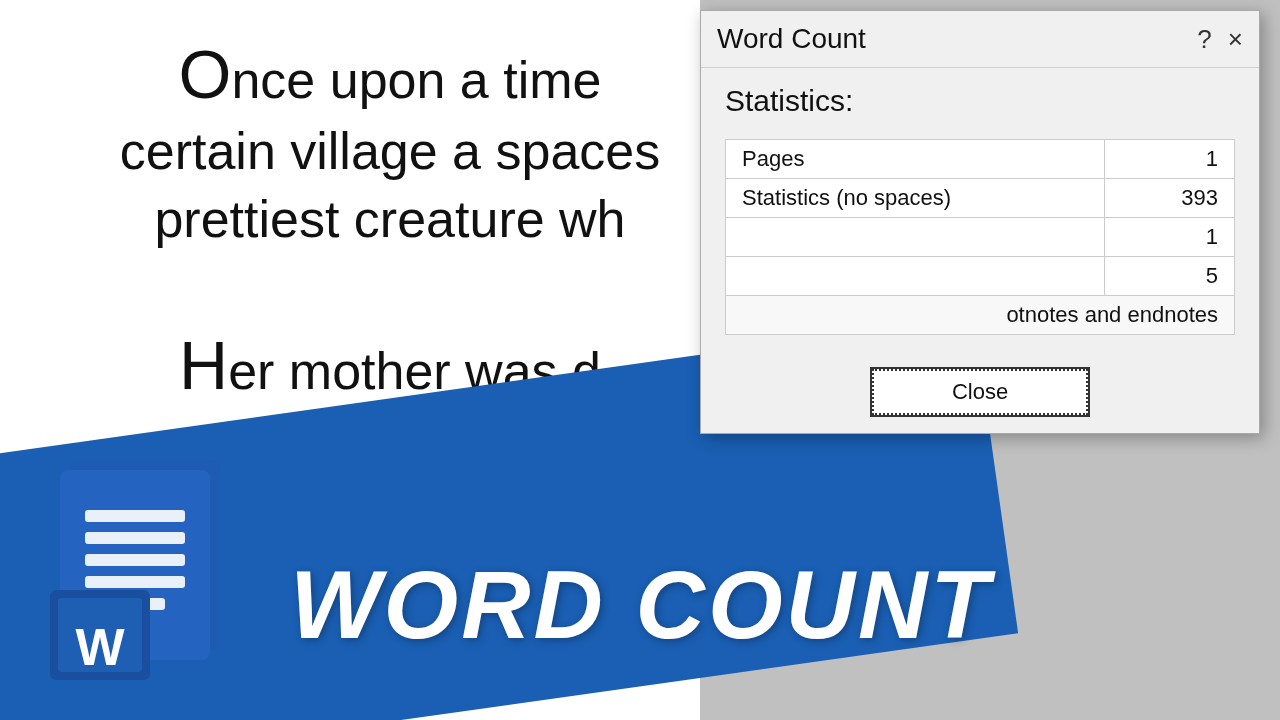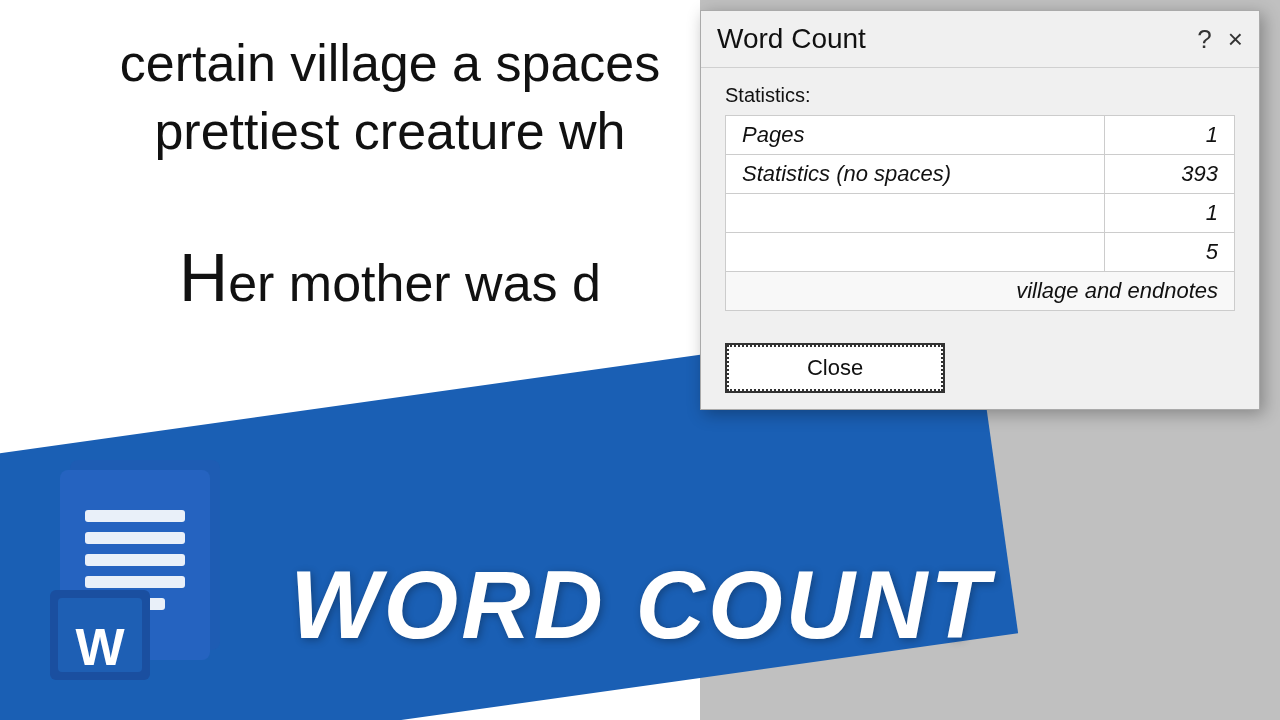--- a/index.html
+++ b/index.html
@@ -127,30 +127,29 @@
       background: none;
       border: none;
       line-height: 1;
     }
 
     .dialog-body {
       padding: 16px 24px 20px;
     }
 
     .statistics-label {
-      font-size: 20px;
-      color: #111;
-      margin-bottom: 8px;
+      font-size: 30px;
+      color: #111;
+      margin-bottom: 21px;
       font-weight: 400;
     }
 
     .stats-table {
       width: 100%;
       border-collapse: collapse;
-      font-style: italic;
     }
 
     .stats-table tr td {
       padding: 6px 8px;
       font-size: 22px;
       color: #111;
       border: 1px solid #ccc;
       background: white;
     }
 
@@ -170,21 +169,21 @@
 
     .footnote-row td {
       font-size: 20px;
       color: #555;
       background: #f8f8f8 !important;
     }
 
     .dialog-footer {
       padding: 12px 24px 16px;
       display: flex;
-      justify-content: flex-start;
+      justify-content: center;
     }
 
     .close-button {
       width: 220px;
       padding: 10px 20px;
       font-size: 22px;
       background: white;
       border: 2px solid #333;
       outline: 2px dotted #333;
       outline-offset: -4px;
@@ -204,20 +203,23 @@
     }
   </style>
 </head>
 <body>
 
 <div class="gray-right"></div>
 
 <div class="doc-bg"></div>
 
 <div class="doc-text">
+  <div>
+    <span class="first-letter">O</span><span>nce upon a time</span>
+  </div>
   <div>certain village a spaces</div>
   <div>prettiest creature wh</div>
   <br>
   <div>
     <span class="first-letter">H</span><span>er mother was d</span>
   </div>
 </div>
 
 <div class="blue-banner"></div>
 
@@ -264,21 +266,21 @@
         </tr>
         <tr>
           <td></td>
           <td>1</td>
         </tr>
         <tr>
           <td></td>
           <td>5</td>
         </tr>
         <tr class="footnote-row">
-          <td colspan="2">village and endnotes</td>
+          <td colspan="2">otnotes and endnotes</td>
         </tr>
       </tbody>
     </table>
   </div>
 
   <div class="dialog-footer">
     <button class="close-button">Close</button>
   </div>
 </div>
 

